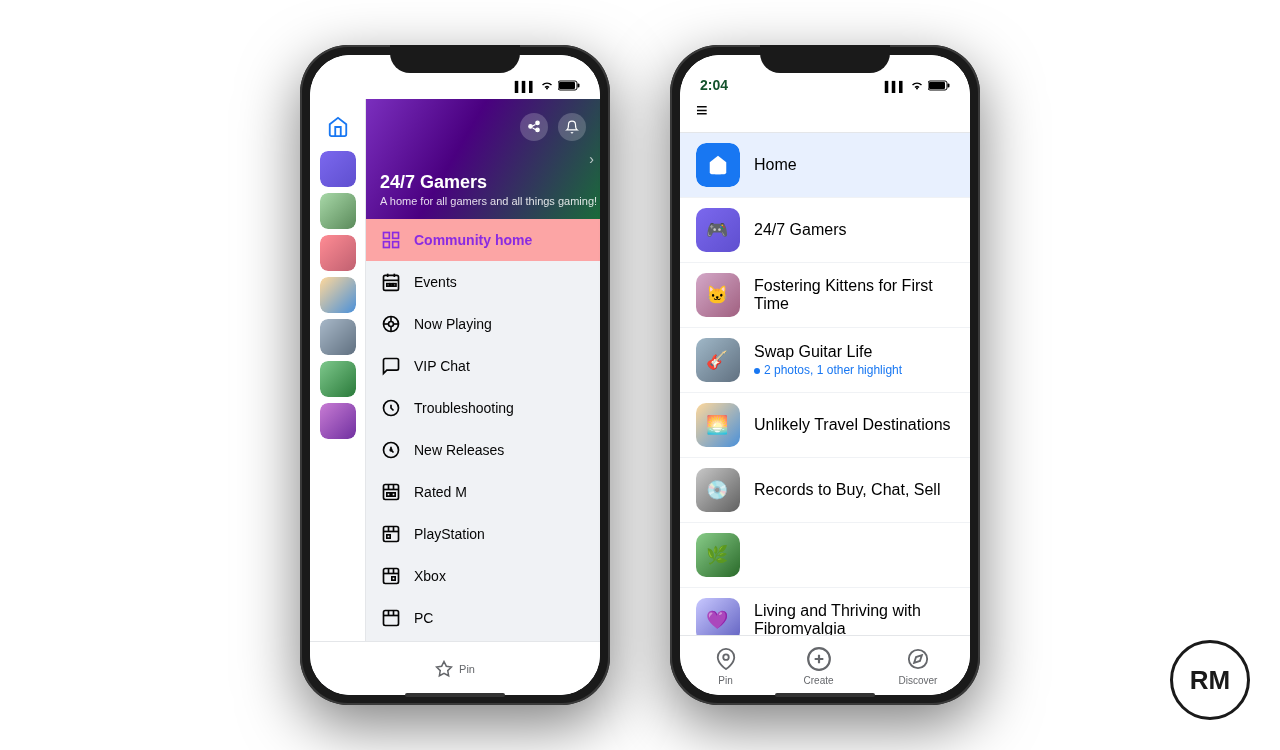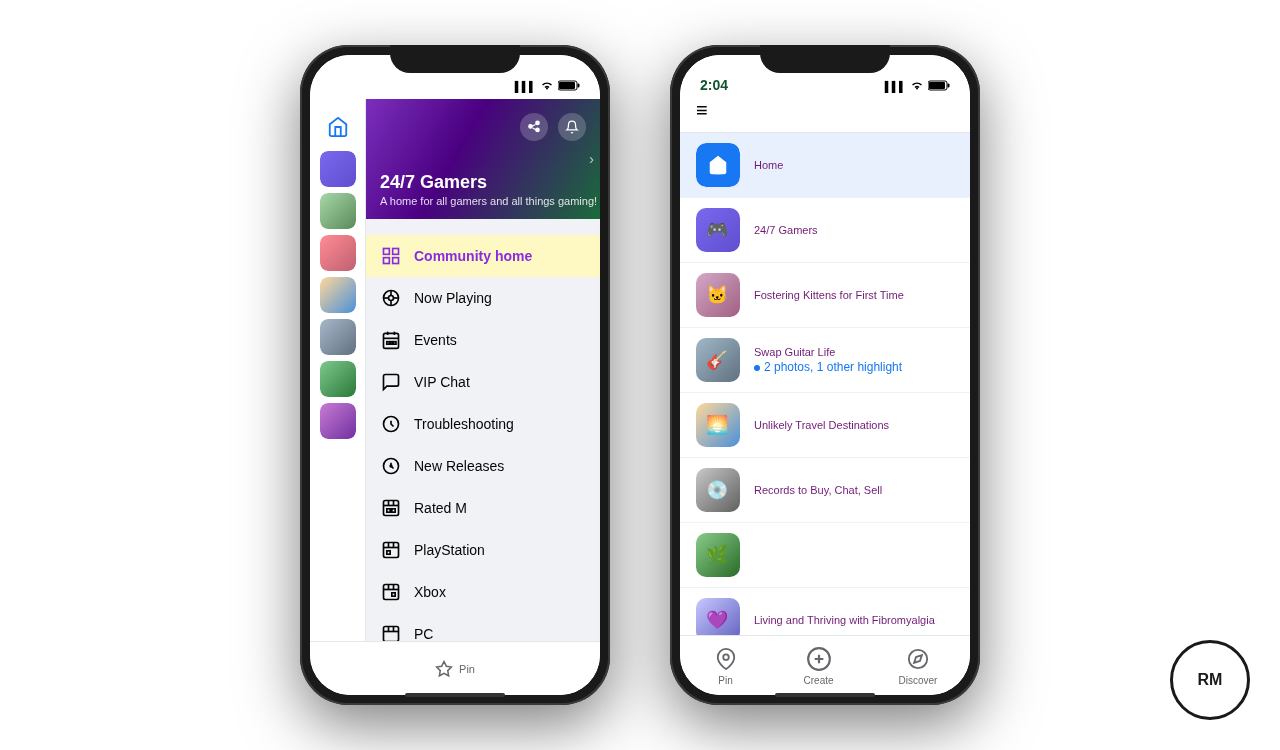--- a/index.html
+++ b/index.html
@@ -228,22 +228,21 @@
     
     .menu-item {
       display: flex;
       align-items: center;
       padding: 10px 14px;
       gap: 12px;
       cursor: pointer;
     }
 
     .menu-item.active {
-      background: #fef9c3;
-      margin-top: 16px;
+      background: #fca5a5;
     }
 
     .menu-item-icon {
       width: 22px;
       height: 22px;
       display: flex;
       align-items: center;
       justify-content: center;
       flex-shrink: 0;
     }
@@ -340,23 +339,23 @@
       border-radius: 10px;
       overflow: hidden;
       flex-shrink: 0;
     }
 
     .p2-list-info {
       flex: 1;
     }
 
     .p2-list-name {
-      font-size: 11px;
+      font-size: 16px;
       font-weight: 500;
-      color: #701a75;
+      color: #000000;
     }
 
     .p2-list-sub {
       font-size: 12px;
       color: #1877f2;
       margin-top: 2px;
     }
 
     .p2-list-sub .dot {
       display: inline-block;
@@ -428,21 +427,21 @@
       height: 80px;
       border-radius: 50%;
       border: 3px solid #1a1a1a;
       display: flex;
       align-items: center;
       justify-content: center;
       background: #fff;
     }
 
     .rm-logo-text {
-      font-size: 16px;
+      font-size: 26px;
       font-weight: 700;
       color: #1a1a1a;
     }
     .av2-gaming { background: linear-gradient(135deg, #7b68ee, #5f4fcf); }
     .av2-kitten { background: linear-gradient(135deg, #d4a8c8, #a06080); }
     .av2-guitar { background: linear-gradient(135deg, #a0b8c8, #607080); }
     .av2-travel { background: linear-gradient(135deg, #ffd89b, #4a90d9); }
     .av2-records { background: linear-gradient(135deg, #c8c8c8, #606060); }
     .av2-garden { background: linear-gradient(135deg, #88cc88, #2a6a2a); }
     .av2-fibro { background: linear-gradient(135deg, #c8c8ff, #6060c0); }
@@ -576,44 +575,44 @@
                     <rect x="14" y="14" width="7" height="7"></rect>
                       <rect x="3" y="14" width="7" height="7"></rect>
                   </svg>
                 </div>
                 <span class="menu-item-label">Community home</span>
               </div>
 
               <div class="menu-item">
                 <div class="menu-item-icon">
                   <svg viewBox="0 0 24 24" fill="none" stroke="#050505" stroke-width="2">
-                    <circle cx="12" cy="12" r="9"></circle>
-                      <circle cx="12" cy="12" r="3"></circle>
-                    <line x1="12" y1="9" x2="12" y2="3"></line>
-                      <line x1="12" y1="15" x2="12" y2="21"></line>
-                    <line x1="9" y1="12" x2="3" y2="12"></line>
-                      <line x1="15" y1="12" x2="21" y2="12"></line>
-                  </svg>
-                </div>
-                <span class="menu-item-label">Now Playing</span>
-              </div>
-
-              <div class="menu-item">
-                <div class="menu-item-icon">
-                  <svg viewBox="0 0 24 24" fill="none" stroke="#050505" stroke-width="2">
                     <rect x="3" y="4" width="18" height="18" rx="2"></rect>
                       <line x1="16" y1="2" x2="16" y2="6"></line>
                       <line x1="8" y1="2" x2="8" y2="6"></line>
                     <line x1="3" y1="10" x2="21" y2="10"></line>
                     <rect x="7" y="14" width="3" height="3"></rect>
                       <rect x="11" y="14" width="3" height="3"></rect>
                       <rect x="15" y="14" width="3" height="3"></rect>
                   </svg>
                 </div>
                 <span class="menu-item-label">Events</span>
+              </div>
+
+              <div class="menu-item">
+                <div class="menu-item-icon">
+                  <svg viewBox="0 0 24 24" fill="none" stroke="#050505" stroke-width="2">
+                    <circle cx="12" cy="12" r="9"></circle>
+                      <circle cx="12" cy="12" r="3"></circle>
+                    <line x1="12" y1="9" x2="12" y2="3"></line>
+                      <line x1="12" y1="15" x2="12" y2="21"></line>
+                    <line x1="9" y1="12" x2="3" y2="12"></line>
+                      <line x1="15" y1="12" x2="21" y2="12"></line>
+                  </svg>
+                </div>
+                <span class="menu-item-label">Now Playing</span>
               </div>
 
               <div class="menu-item">
                 <div class="menu-item-icon">
                   <svg viewBox="0 0 24 24" fill="none" stroke="#050505" stroke-width="2">
                     <path d="M21 15a2 2 0 0 1-2 2H7l-4 4V5a2 2 0 0 1 2-2h14a2 2 0 0 1 2 2z"></path>
                   </svg>
                 </div>
                 <span class="menu-item-label">VIP Chat</span>
               </div>

